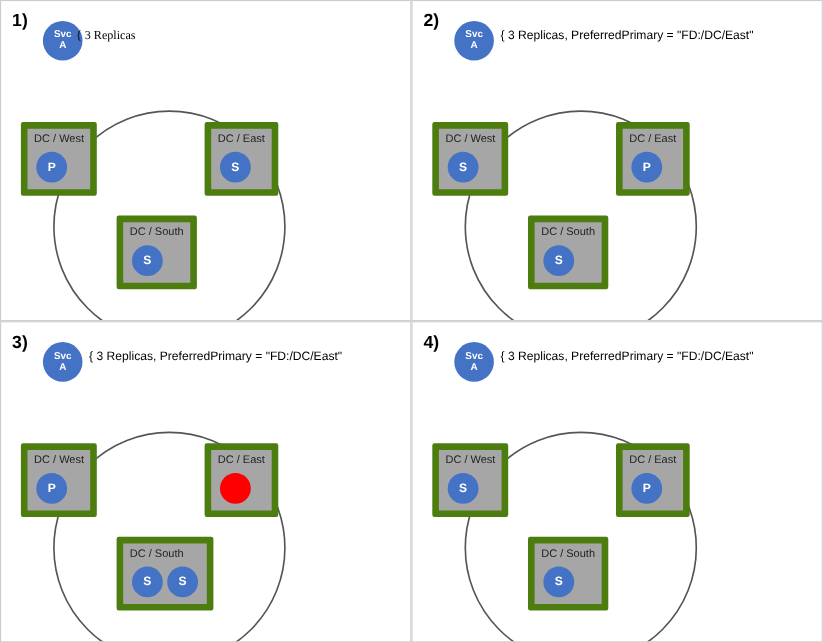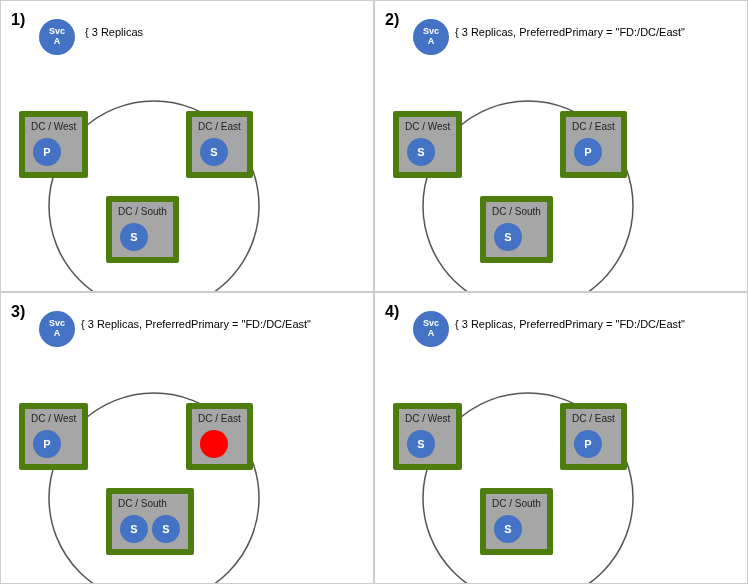--- a/index.html
+++ b/index.html
@@ -90,21 +90,21 @@
 </head>
 <body>
 
 <div class="grid">
 <div class="quadrant">
       <div class="quad-label">1)</div>
       <div class="svc-badge" style="top: 18px; left: 38px;">
         <span>Svc</span>
         <span>A</span>
       </div>
-      <div class="brace-label" style="top: 25px; left: 84px;">{ 3 Replicas</div>
+      <div class="brace-label" style="top: 25px; left: 68px; font-family: Liberation Serif, serif;">{ 3 Replicas</div>
       <svg class="ellipse-svg" width="310" height="280" style="top: 60px; left: 5px;">
         <ellipse cx="148" cy="145" rx="105" ry="105" fill="none" stroke="#555" stroke-width="1.5"></ellipse>
       </svg>
       <div class="dc-box" style="top: 110px; left: 18px;">
         <div class="dc-box-title">DC / West</div>
         <div style="display: flex;">
           <div class="replica">P</div>
         </div>
       </div>
       <div class="dc-box" style="top: 110px; left: 185px;">

